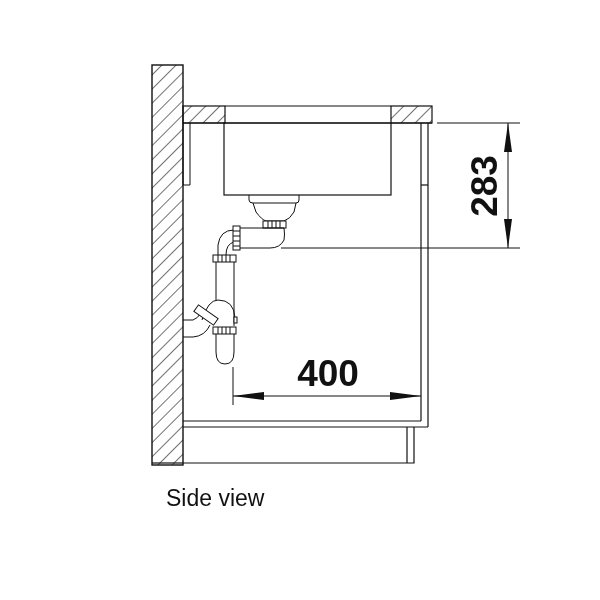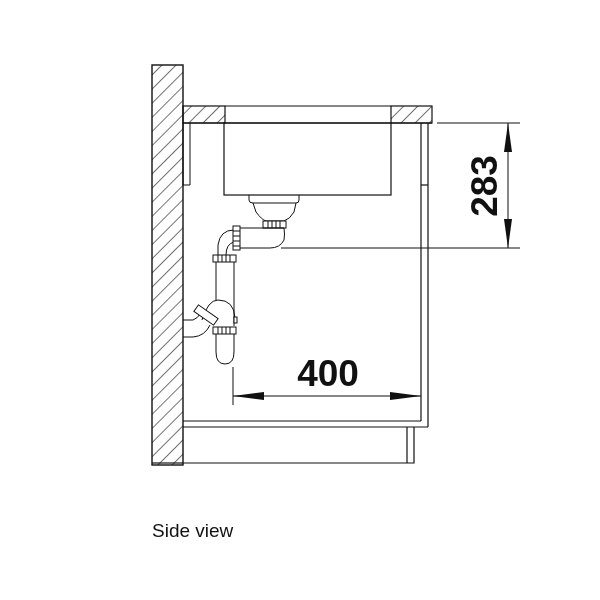--- a/index.html
+++ b/index.html
@@ -1,20 +1,20 @@
 <!DOCTYPE html>
 <html><head>
 <meta charset="utf-8">
 <style>
   html, body { margin: 0; padding: 0; background: #ffffff; }
   body { width: 600px; height: 600px; position: relative; overflow: hidden; }
   #drawing { position: absolute; left: 0; top: 0; width: 600px; height: 600px; }
   .caption {
-    position: absolute; left: 152px; top: 485px;
-    font-family: "Liberation Sans", sans-serif; font-size: 19px; color: #111111; margin-top: 35px;
+    position: absolute; left: 166px; top: 485px;
+    font-family: "Liberation Sans", sans-serif; font-size: 23px; color: #111111;
   }
   .dim-text {
     font-family: "Liberation Sans", sans-serif; font-weight: bold; fill: #111111;
   }
 </style>
 </head>
 <body>
 
 <svg id="drawing" viewBox="0 0 600 600" xmlns="http://www.w3.org/2000/svg">
   <defs>

